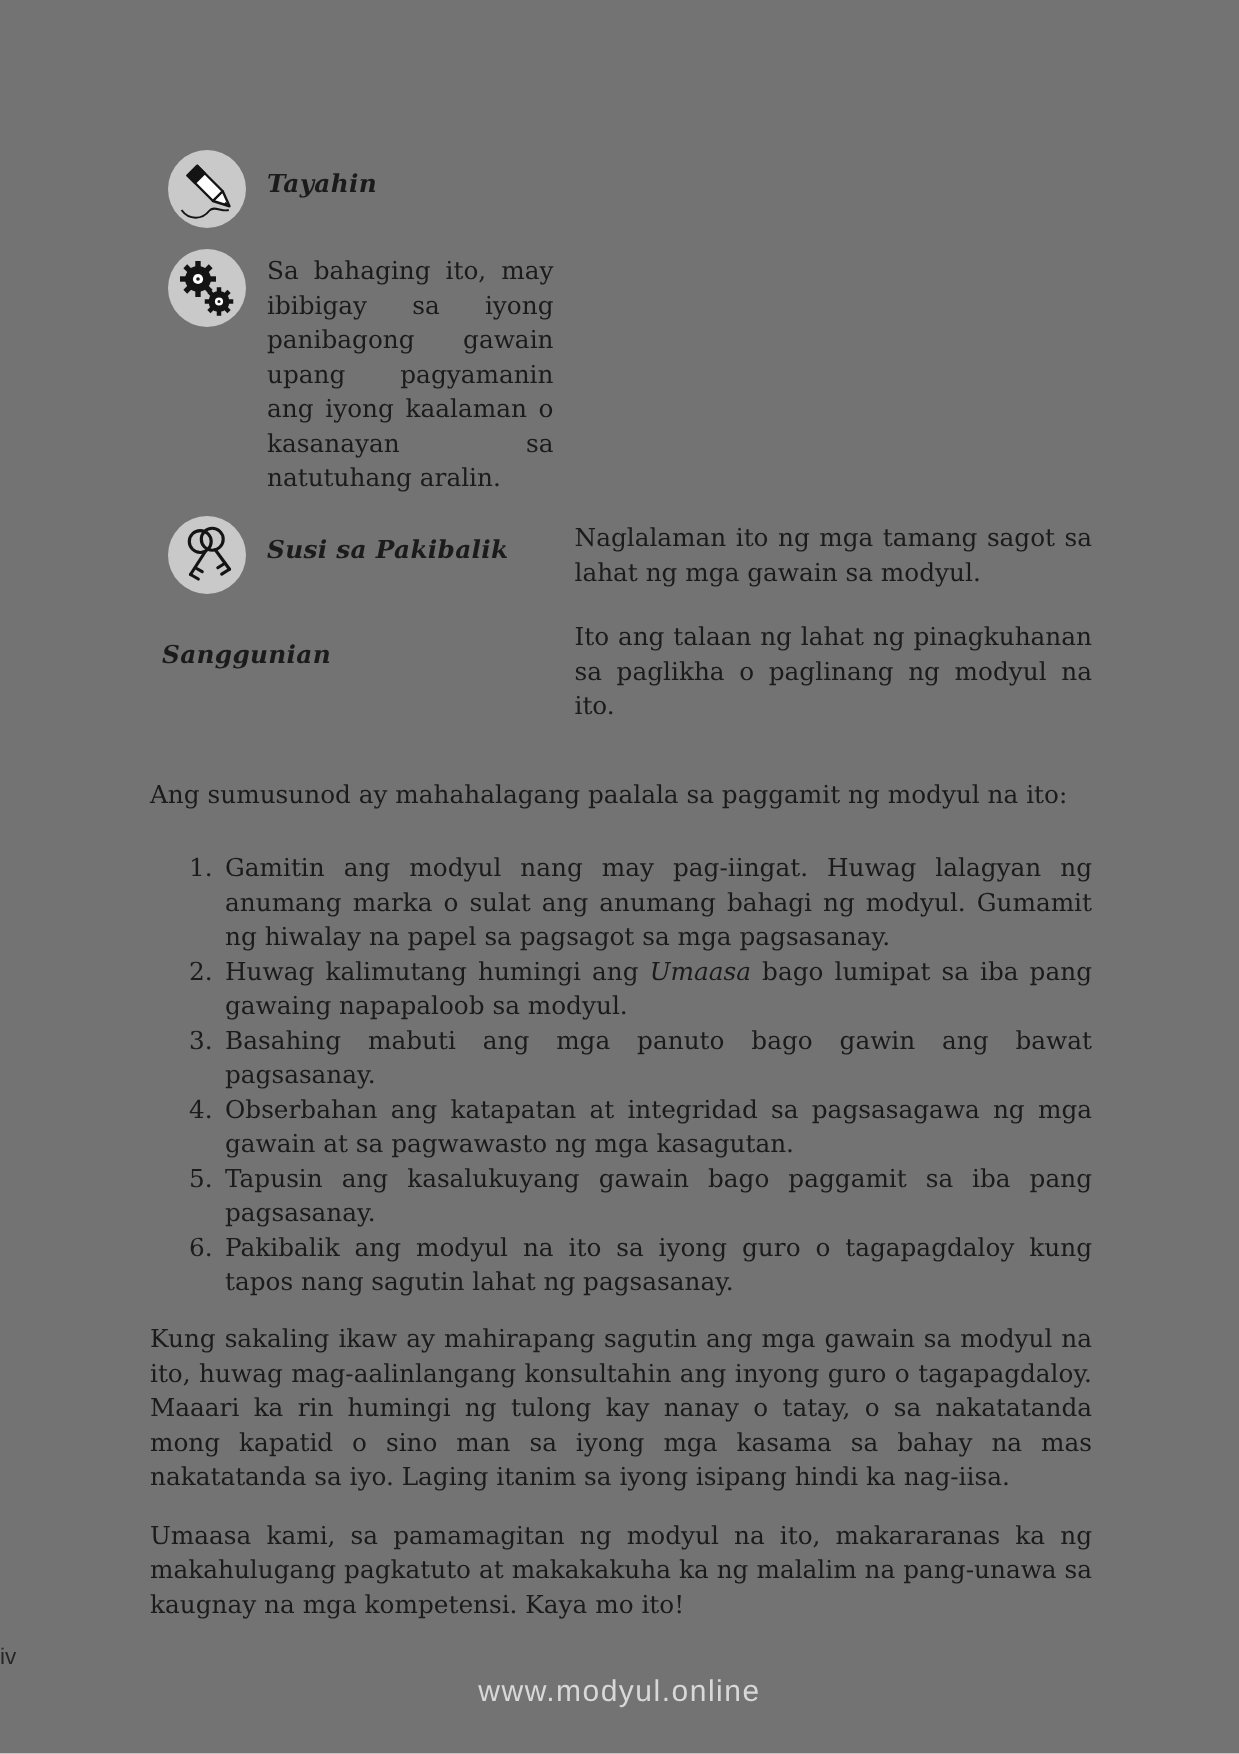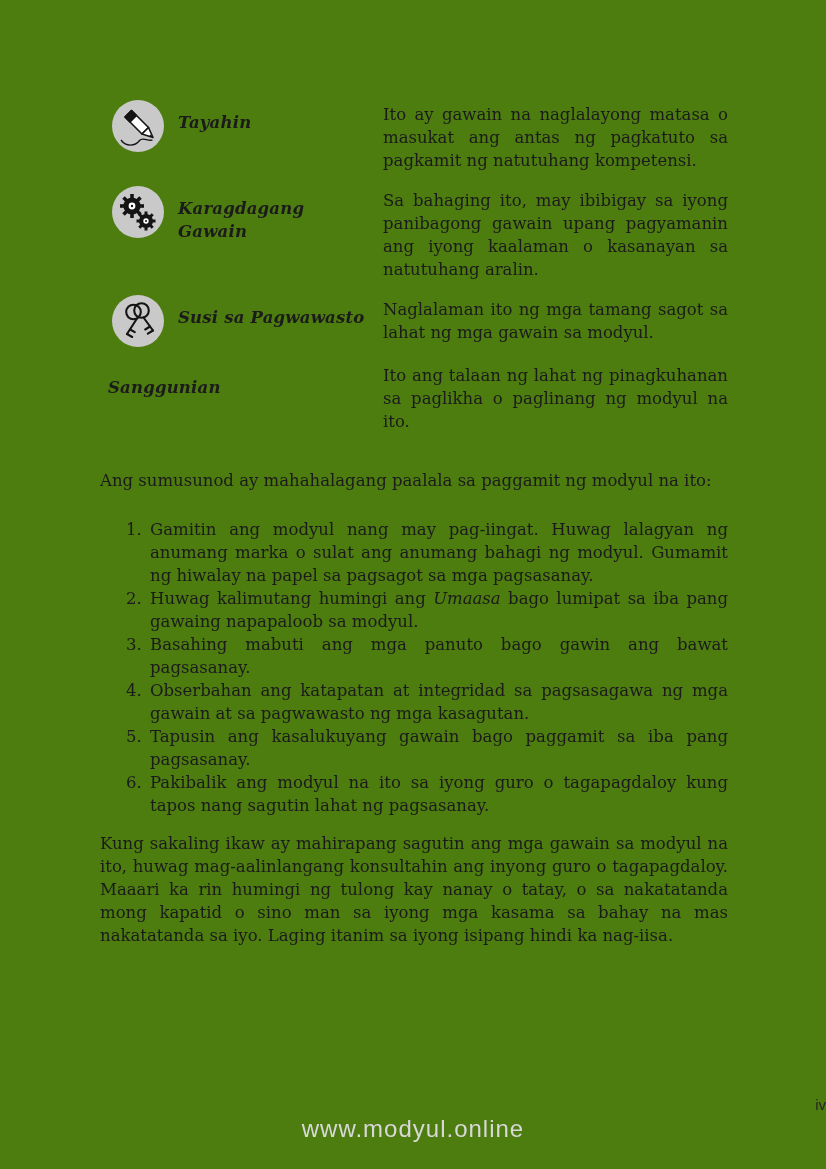--- a/index.html
+++ b/index.html
@@ -1,19 +1,19 @@
 <!DOCTYPE html>
 <html><head>
 <meta charset="utf-8">
 <style>
   html,body{margin:0;padding:0;background:#ffffff;}
   .page{
     position:relative;
     width:826px;height:1169px;
-    background:#4d7c0f;
+    background:#737373;
     font-family:"DejaVu Serif","Liberation Serif",serif;
     color:#1b1b1b;
     font-size:16.5px;
     line-height:23px;
     overflow:hidden;
   }
   .content{padding:100px 98px 0 100px;}
   
   .icon-row{
     display:grid;
@@ -55,29 +55,29 @@
     display:grid;
     grid-template-columns:24px 1fr;
     margin-left:26px;
     text-align:justify;
   }
   .reminder-num{text-align:left;}
   .body-para{margin:16px 0 0 0;text-align:justify;}
   .body-para.first{margin-top:15px;}
   .footer-page-num{
     position:absolute;left:0;right:0;top:1093px;
-    text-align:right;
+    text-align:left;
     font-family:"Liberation Sans","DejaVu Sans",sans-serif;
     font-size:15px;color:#262626;
   }
   .footer-watermark{
     position:absolute;left:0;right:0;top:1117px;
     text-align:center;
     font-family:"Liberation Sans","DejaVu Sans",sans-serif;
-    font-size:24px;letter-spacing:1px;
+    font-size:20px;letter-spacing:1px;
     color:#d8d8d8;
   }
   .ital{font-style:italic;}
   svg{display:block;}
 </style>
 </head>
 <body>
 
 <div class="page">
   <div class="content">
@@ -88,21 +88,20 @@
           <g stroke="#141414" stroke-width="1.6" fill="#ffffff" stroke-linejoin="round">
             <path d="M13,17 L19.5,10.5 L36.5,27.5 L30,34 Z"></path>
             <path d="M13,17 L19.5,10.5 L24.5,15.5 L18,22 Z" fill="#141414"></path>
             <path d="M30,34 L36.5,27.5 L41,37.5 Z"></path>
             <path d="M38.5,34.5 L41,37.5 L37.2,36.2 Z" fill="#141414" stroke="none"></path>
             <path d="M9,40 C14,47 23,46.5 27.5,40.5 C30.5,36.8 36,41.5 40.5,40" fill="none" stroke-width="1.3"></path>
           </g>
         </svg>
       </div>
       <div class="legend-label">Tayahin</div>
-      <div class="legend-desc">Ito ay gawain na naglalayong matasa o masukat ang antas ng pagkatuto sa pagkamit ng natutuhang kompetensi.</div>
     </div>
 
     <div class="icon-row">
       <div class="icon-circle">
         <svg width="52" height="52" viewBox="0 0 52 52">
           <g fill="#141414">
             <g>
               <g transform="rotate(0 20 20)">
                   <rect x="18.2" y="8" width="3.6" height="7"></rect>
                 </g>
@@ -156,40 +155,39 @@
               <g transform="rotate(315 34 35)">
                   <rect x="32.5" y="25.5" width="3" height="6"></rect>
                 </g>
               <circle cx="34" cy="35" r="7"></circle>
               <circle cx="34" cy="35" r="2.7" fill="#ffffff"></circle>
               <circle cx="34" cy="35" r="1" fill="#141414"></circle>
             </g>
           </g>
         </svg>
       </div>
-      <div class="legend-label">Karagdagang Gawain</div>
       <div class="legend-desc">Sa bahaging ito, may ibibigay sa iyong panibagong gawain upang pagyamanin ang iyong kaalaman o kasanayan sa natutuhang aralin.</div>
     </div>
 
     <div class="icon-row">
       <div class="icon-circle">
         <svg width="52" height="52" viewBox="0 0 52 52">
           <g fill="none" stroke="#141414" stroke-width="2.1" stroke-linecap="round">
             <circle cx="21.5" cy="17" r="7.3"></circle>
             <circle cx="29.5" cy="15.5" r="7.3"></circle>
             <path d="M25,23.5 L15,39"></path>
             <path d="M15,39 l5.2,3"></path>
             <path d="M18.2,34.5 l4.6,2.6"></path>
             <path d="M31.5,22.5 L41,35.5"></path>
             <path d="M41,35.5 l-5.2,3.2"></path>
             <path d="M38,31.5 l-4.8,3"></path>
           </g>
         </svg>
       </div>
-      <div class="legend-label">Susi sa Pagwawasto</div>
+      <div class="legend-label">Susi sa Pakibalik</div>
       <div class="legend-desc">Naglalaman ito ng mga tamang sagot sa lahat ng mga gawain sa modyul.</div>
     </div>
 
 
     <div class="sanggunian-row">
       <div class="sanggunian-label">Sanggunian</div>
       <div class="sanggunian-desc">Ito ang talaan ng lahat ng pinagkuhanan sa paglikha o paglinang ng modyul na ito.</div>
     </div>
 
     <p class="reminders-intro">Ang sumusunod ay mahahalagang paalala sa paggamit ng modyul na ito:</p>
@@ -215,18 +213,19 @@
         <span class="reminder-num">5.</span>
         <div>Tapusin ang kasalukuyang gawain bago paggamit sa iba pang pagsasanay.</div>
       </div>
       <div class="reminder-item">
         <span class="reminder-num">6.</span>
         <div>Pakibalik ang modyul na ito sa iyong guro o tagapagdaloy kung tapos nang sagutin lahat ng pagsasanay.</div>
       </div>
     </div>
 
     <p class="body-para first">Kung sakaling ikaw ay mahirapang sagutin ang mga gawain sa modyul na ito, huwag mag-aalinlangang konsultahin ang inyong guro o tagapagdaloy. Maaari ka rin humingi ng tulong kay nanay o tatay, o sa nakatatanda mong kapatid o sino man sa iyong mga kasama sa bahay na mas nakatatanda sa iyo. Laging itanim sa iyong isipang hindi ka nag-iisa.</p>
+    <p class="body-para">Umaasa kami, sa pamamagitan ng modyul na ito, makararanas ka ng makahulugang pagkatuto at makakakuha ka ng malalim na pang-unawa sa kaugnay na mga kompetensi. Kaya mo ito!</p>
 
   </div>
 
   <div class="footer-page-num">iv</div>
   <div class="footer-watermark">www.modyul.online</div>
 </div>
 
 </body></html>

